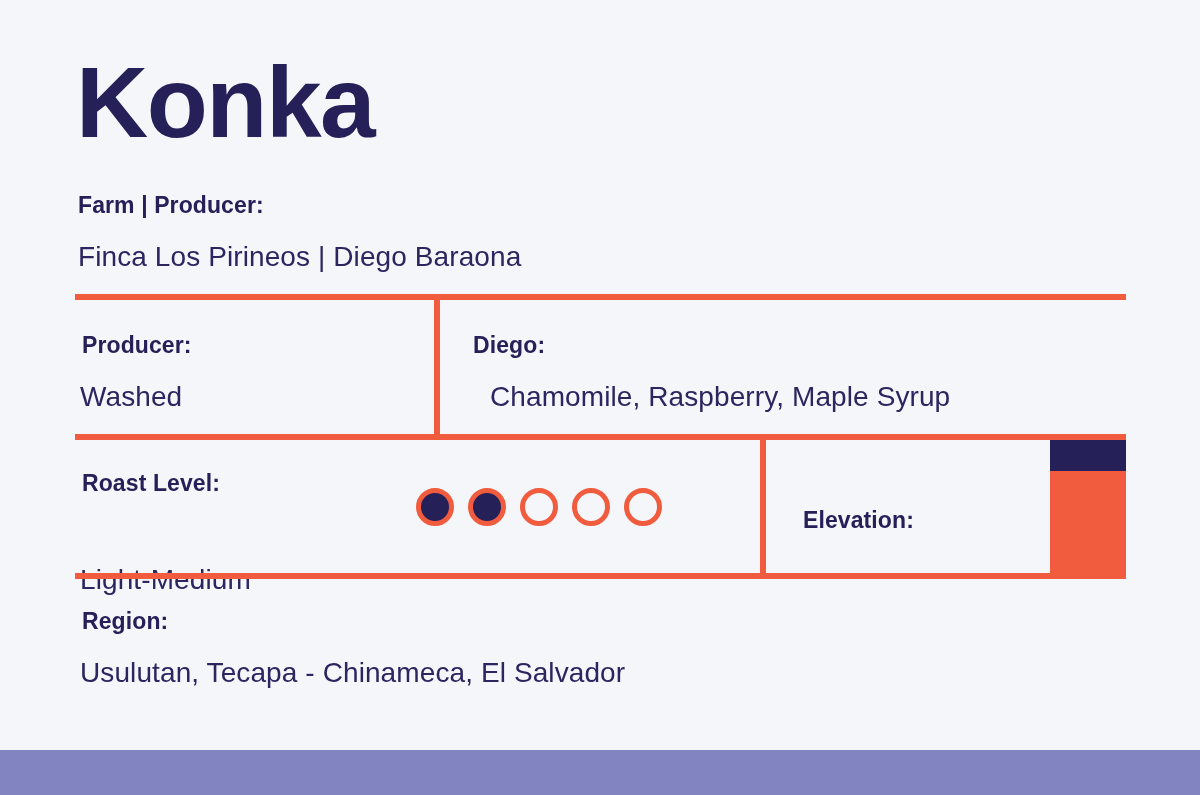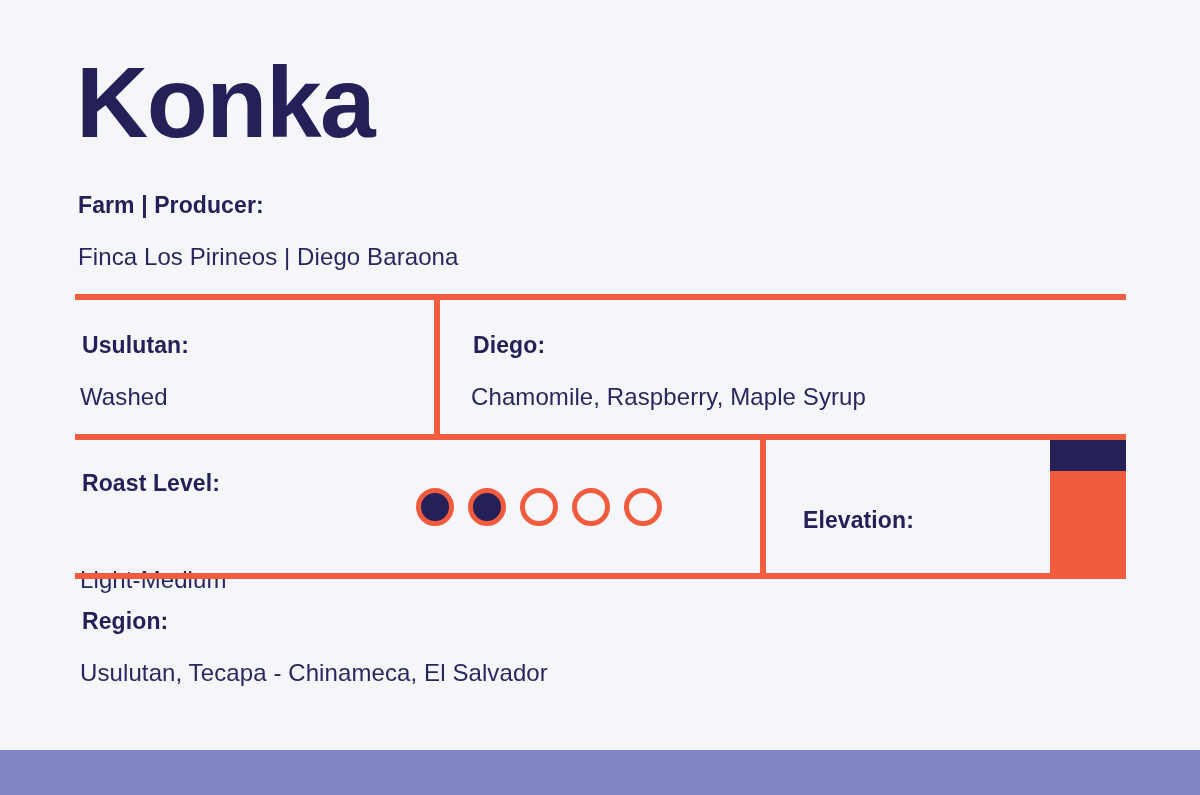--- a/index.html
+++ b/index.html
@@ -44,21 +44,21 @@
     position: absolute;
     font-size: 23px;
     line-height: 30px;
     font-weight: 700;
     color: #262058;
     letter-spacing: 0.1px;
     white-space: nowrap;
   }
   .field-value {
     position: absolute;
-    font-size: 24px;
+    font-size: 28px;
     line-height: 42px;
     font-weight: 400;
     color: #2b2560;
     letter-spacing: 0.1px;
     white-space: nowrap;
   }
 
   
   .farm-label  { left: 78px; top: 190px; }
   .farm-value  { left: 78px; top: 236px; }
@@ -77,21 +77,21 @@
   #rule-top    { left: 75px; top: 294px;  width: 1051px; }
   #rule-mid    { left: 75px; top: 434px;  width: 1051px; }
   #rule-bottom { left: 75px; top: 573px;  width: 1051px; }
   #rule-v-process   { left: 434px; top: 294px;  height: 146px; }
   #rule-v-elevation { left: 760px; top: 434px;  height: 145px; }
 
   
   .process-label { left: 82px;  top: 330px; }
   .process-value { left: 80px;  top: 376px; }
   .notes-label   { left: 473px; top: 330px; }
-  .notes-value   { left: 471px; top: 376px; }
+  .notes-value   { left: 490px; top: 376px; }
 
   
   .roast-label { left: 82px; top: 468px; }
   .roast-value { left: 80px; top: 514px; margin-top: 45px; }
 
   .roast-dots {
     position: absolute;
     left: 416px;
     top: 488px;
     display: flex;
@@ -153,21 +153,21 @@
 <div class="label-card" style="background: rgb(244, 246, 249); border-radius: 28px;">
 
   <div class="coffee-title" style="color: rgb(38, 32, 88);">Konka</div>
 
   <div class="field-label farm-label">Farm | Producer:</div>
   <div class="field-value farm-value">Finca Los Pirineos | Diego Baraona</div>
 
   <div class="rule-h" id="rule-top" style="background: rgb(241, 91, 62);"></div>
   <div class="rule-v" id="rule-v-process" style="background: rgb(241, 91, 62);"></div>
 
-  <div class="field-label process-label">Usulutan:</div>
+  <div class="field-label process-label">Producer:</div>
   <div class="field-value process-value">Washed</div>
 
   <div class="field-label notes-label">Diego:</div>
   <div class="field-value notes-value">Chamomile, Raspberry, Maple Syrup</div>
 
   <div class="rule-h" id="rule-mid" style="background: rgb(241, 91, 62);"></div>
   <div class="rule-v" id="rule-v-elevation" style="background: rgb(241, 91, 62);"></div>
 
   <div class="field-label roast-label">Roast Level:</div>
   <div class="field-value roast-value">Light-Medium</div>

